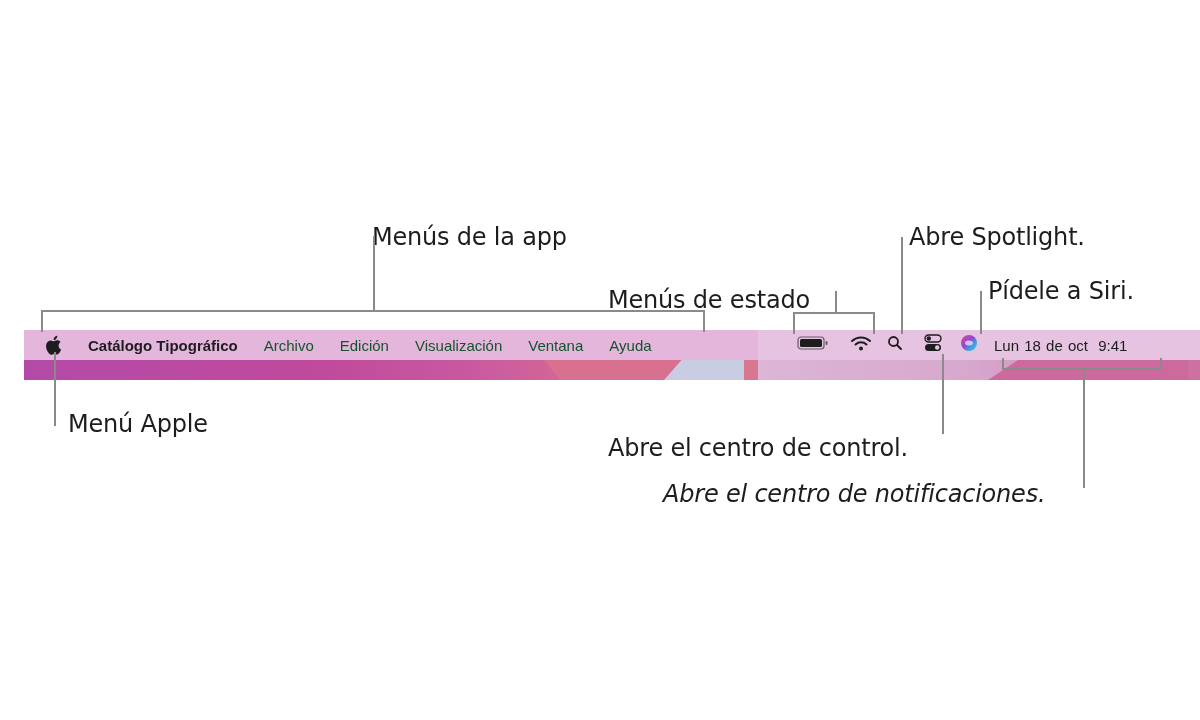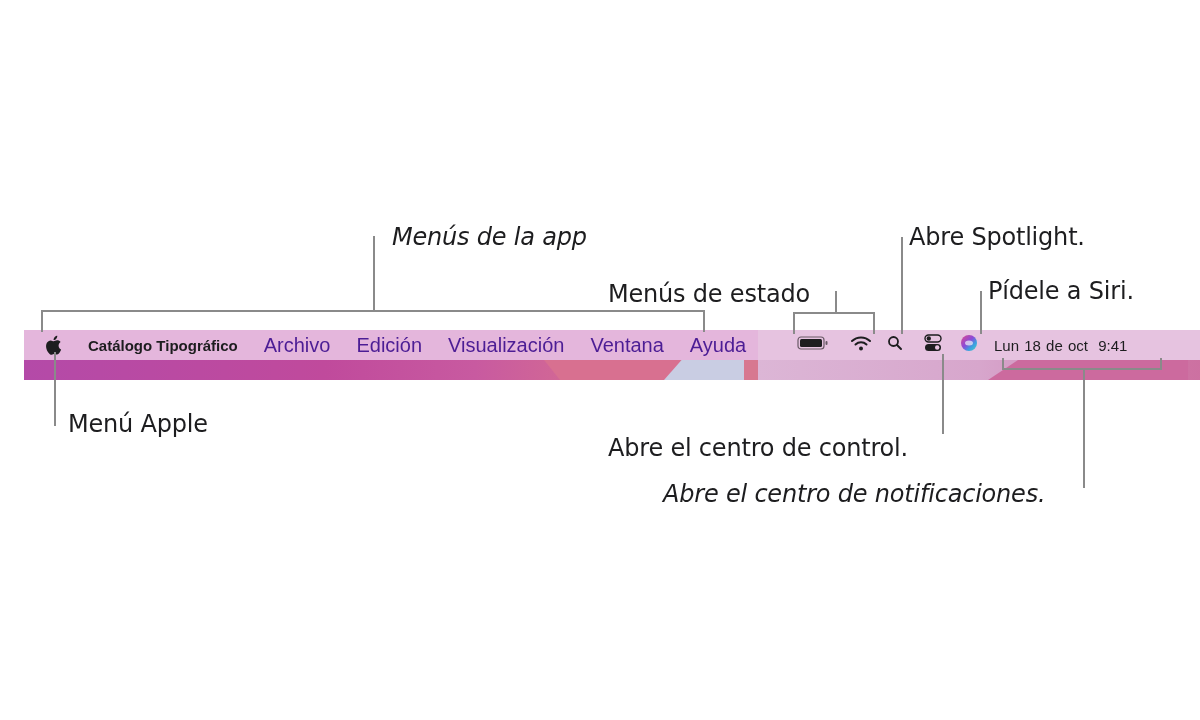--- a/index.html
+++ b/index.html
@@ -16,21 +16,21 @@
     .bar-top { position:absolute; left:0; top:0; right:0; height:30px; display:flex; align-items:center; }
     .bar-left .bar-top { background:#e4b6dc; }
     .bar-right .bar-top { background:#e6c3e0; }
     .wedge-left { position:absolute; left:640px; top:30px; width:80px; height:20px;
       background:#c9cde3; clip-path: polygon(22% 0, 100% 0, 100% 100%, 0 100%); }
     .wedge-left2 { position:absolute; left:520px; top:30px; width:160px; height:20px;
       background:#d87090; clip-path: polygon(0 0, 85% 0, 100% 100%, 10% 100%); }
     .wedge-right { position:absolute; left:230px; top:30px; width:200px; height:20px;
       background:#cc6a9e; clip-path: polygon(15% 0, 100% 0, 100% 100%, 0 100%); }
 
-    .menu-item { font-size:20px; color:#4c1d95; margin-right:26px; font-family:"Liberation Sans", sans-serif; }
+    .menu-item { font-size:15px; color:#14532d; margin-right:26px; font-family:"Liberation Sans", sans-serif; }
     .menu-app { font-weight:bold; margin-right:26px; font-size:15px; font-family:"Liberation Sans", sans-serif; }
     .apple { width:18px; height:20px; margin-left:20px; margin-right:26px; display:inline-block; }
     .status-icon { display:inline-block; }
     .clock { font-size:15px; font-family:"Liberation Sans", sans-serif; color:#1d1d1f; word-spacing:1px; }
   </style>
 </head>
 <body>
 
 <div class="bar bar-left">
   <div class="wedge-left2"></div>
@@ -95,27 +95,27 @@
         <ellipse cx="9" cy="9" rx="4" ry="2.5" fill="#e8e8f4" opacity="0.75"></ellipse>
       </svg>
     </span>
     <span class="clock" style="margin-left:16px;">
       <span>Lun 18 de oct</span>&nbsp;
       <span>9:41</span>
     </span>
   </div>
 </div>
 
-<div class="callout" style="left:392px; top:223px;font-style:italic;">Menús de la app</div>
+<div class="callout" style="left:372px; top:223px;">Menús de la app</div>
 <div class="line" style="left:373px; top:236px; width:2px; height:75px;"></div>
 <div class="line" style="left:41px; top:310px; width:664px; height:2px;"></div>
 <div class="line" style="left:41px; top:310px; width:2px; height:22px;"></div>
 <div class="line" style="left:703px; top:310px; width:2px; height:22px;"></div>
 
-<div class="callout" style="left:608px; top:280px;">Menús de estado</div>
+<div class="callout" style="left:608px; top:286px;">Menús de estado</div>
 <div class="line" style="left:835px; top:291px; width:2px; height:22px;"></div>
 <div class="line" style="left:793px; top:312px; width:82px; height:2px;"></div>
 <div class="line" style="left:793px; top:312px; width:2px; height:22px;"></div>
 <div class="line" style="left:873px; top:312px; width:2px; height:22px;"></div>
 
 <div class="callout" style="left:909px; top:223px;">Abre Spotlight.</div>
 <div class="line" style="left:901px; top:237px; width:2px; height:97px;"></div>
 
 <div class="callout" style="left:988px; top:277px;">Pídele a Siri.</div>
 <div class="line" style="left:980px; top:291px; width:2px; height:43px;"></div>

